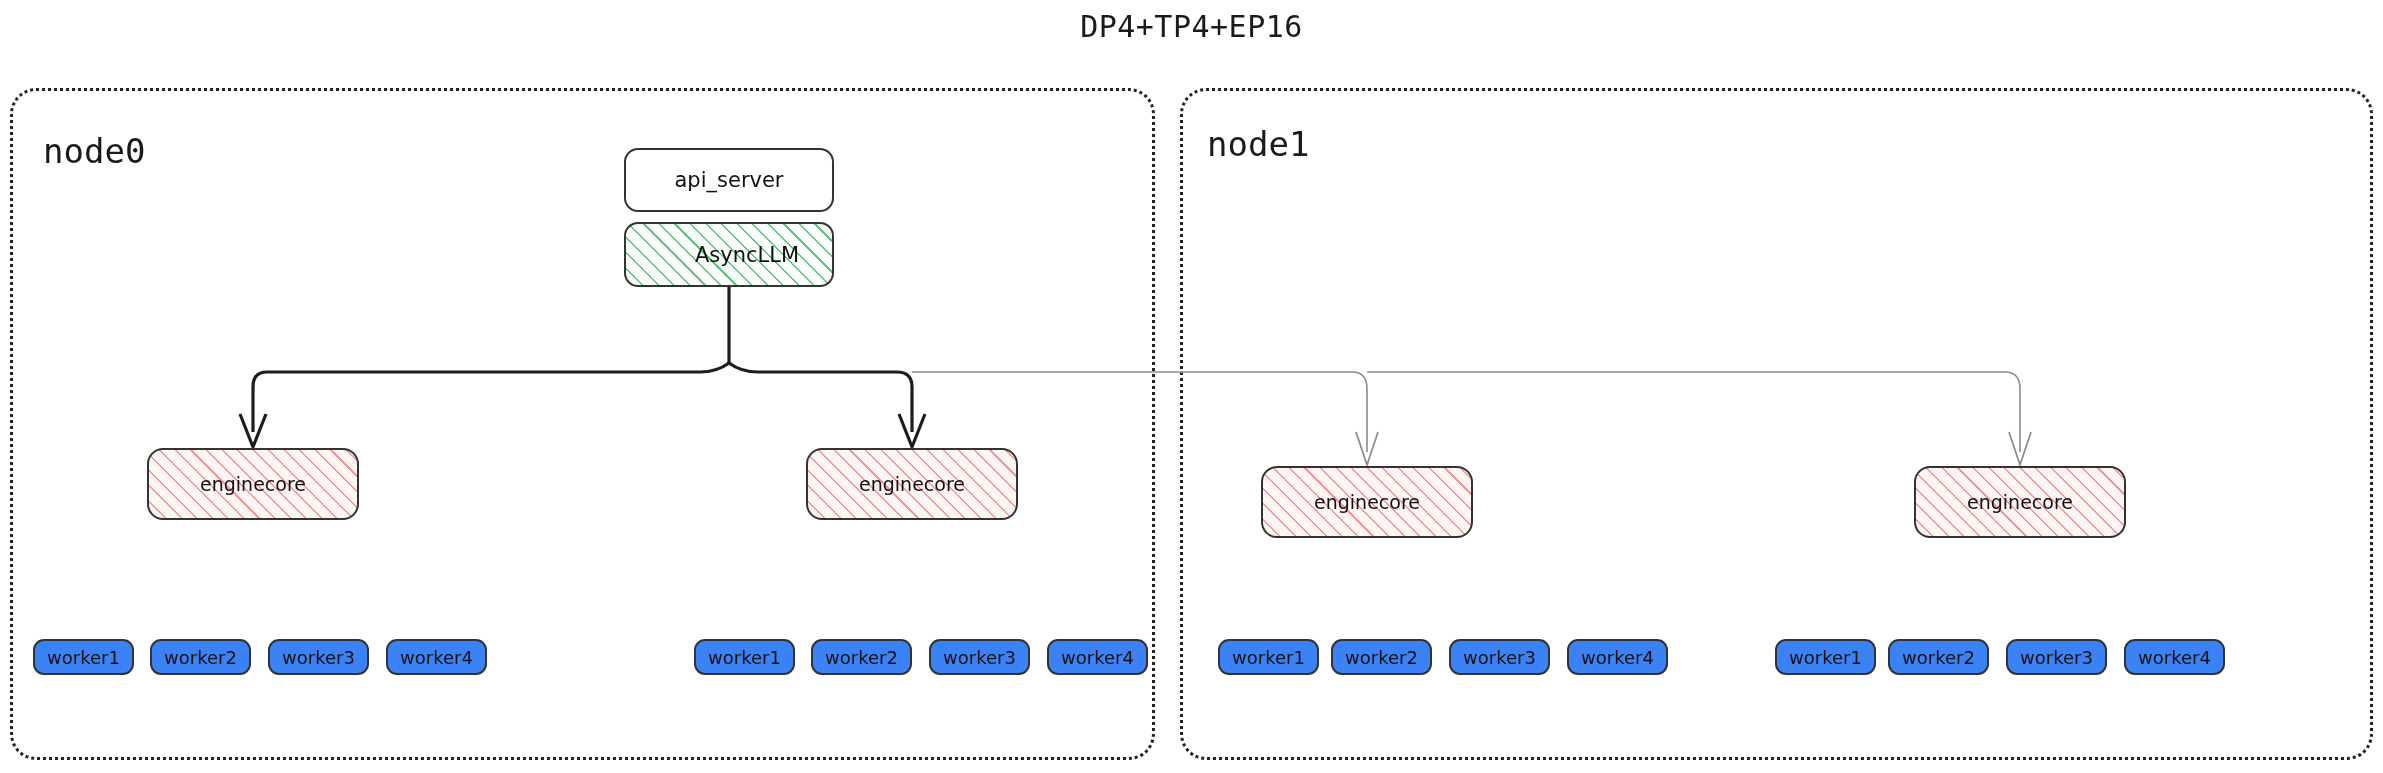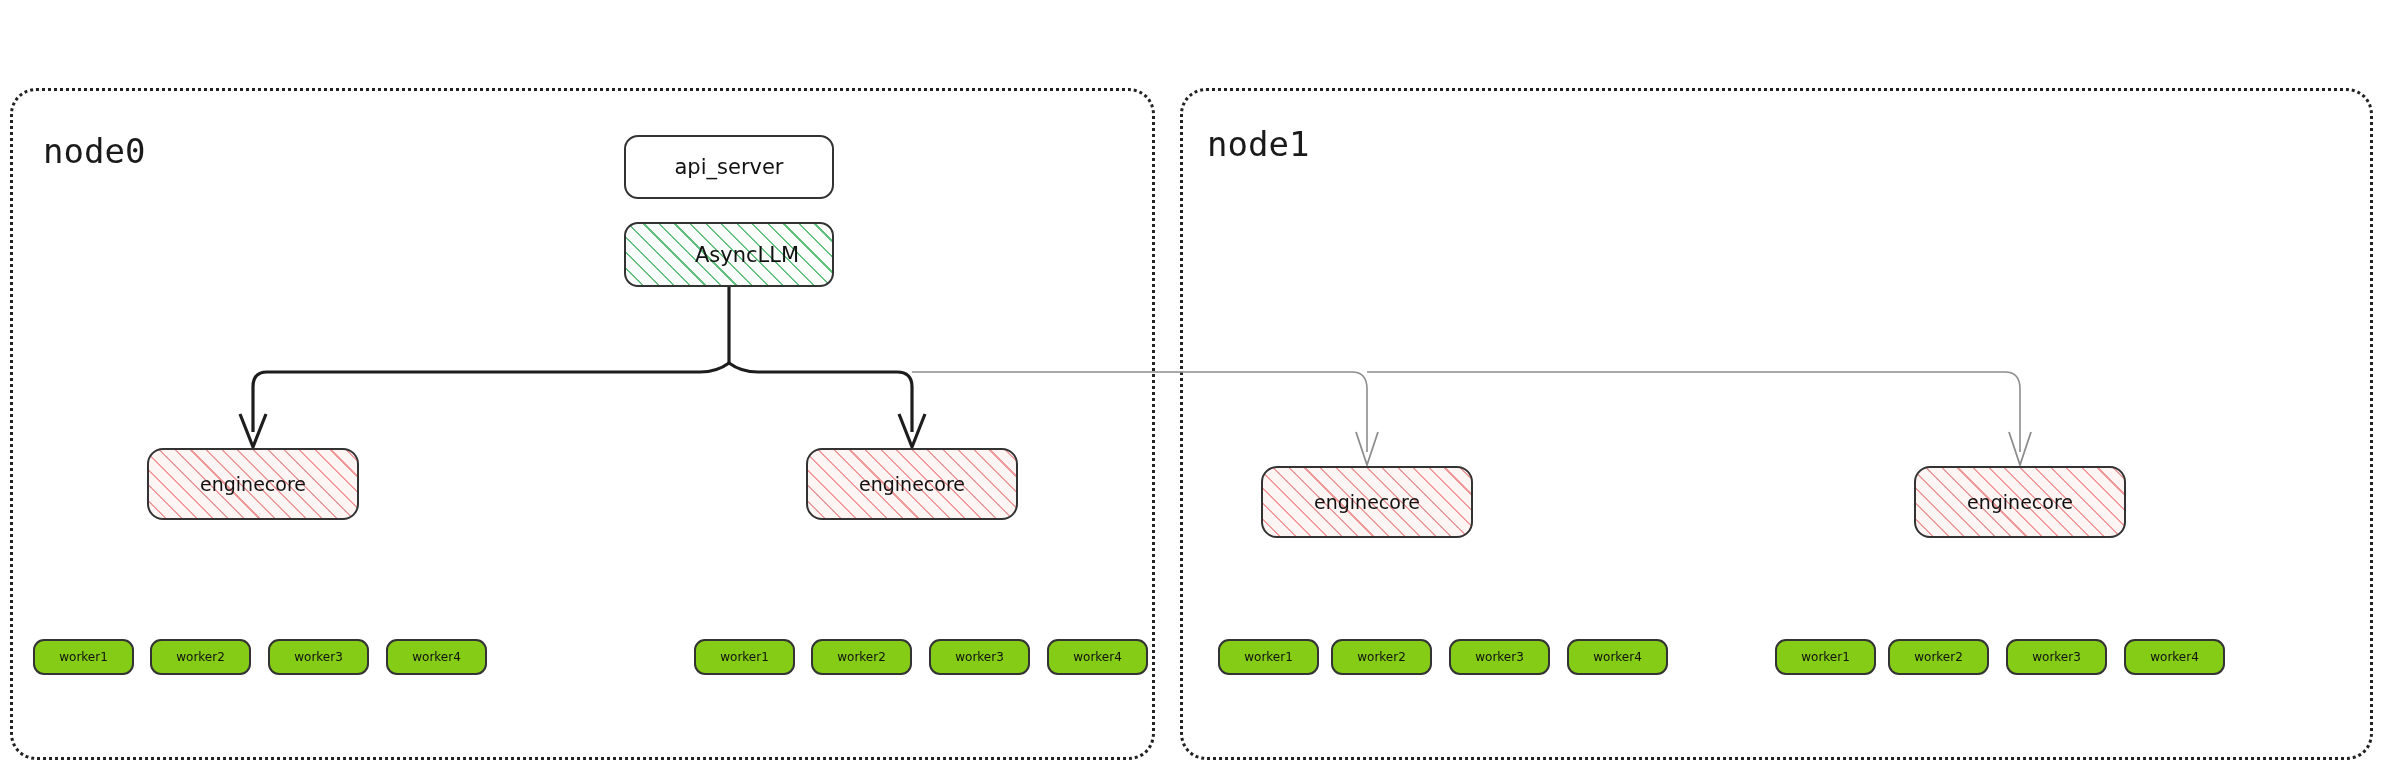--- a/index.html
+++ b/index.html
@@ -91,24 +91,24 @@
     background-image: repeating-linear-gradient(
         45deg,
         rgba(238, 150, 150, 0.95) 0px,
         rgba(238, 150, 150, 0.95) 1.5px,
         rgba(0, 0, 0, 0) 1.5px,
         rgba(0, 0, 0, 0) 11px);
   }
 
   
   .box-worker {
-    background: #84cc16;
+    background: #3b82f6;
     border-radius: 11px;
     border-width: 2.5px;
-    font-size: 12px;
+    font-size: 18px;
     height: 36px;
   }
 
   
   #wires {
     position: absolute;
     left: 0;
     top: 0;
     width: 2383px;
     height: 773px;
@@ -141,20 +141,21 @@
     stroke-width: 1.8;
     stroke-linecap: butt;
     stroke-linejoin: miter;
   }
 </style>
 </head>
 <body>
 
 <div id="stage">
 
+  <div class="diagram-title">DP4+TP4+EP16</div>
 
   <div class="node-container" style="left:10px; top:88px; width:1145px; height:672px;"></div>
   <div class="node-label" style="left:43px; top:131px;">node0</div>
 
   <div class="node-container" style="left:1180px; top:88px; width:1193px; height:672px;"></div>
   <div class="node-label" style="left:1207px; top:124px;">node1</div>
 
   <svg id="wires" viewBox="0 0 2383 773" preserveAspectRatio="none">
 
     <path class="wire-strong" d="M 729 287 L 729 363 "></path>
@@ -166,21 +167,21 @@
     <path class="wire-weak" d="M 912 372 L 1352 372 Q 1367 372 1367 389 L 1367 452"></path>
 
     <path class="wire-weak" d="M 1367 372 L 2005 372 Q 2020 372 2020 389 L 2020 452"></path>
 
     <path class="head-strong" d="M 240 414 L 253 447 L 266 414"></path>
     <path class="head-strong" d="M 899 414 L 912 447 L 925 414"></path>
     <path class="head-weak" d="M 1356 432 L 1367 465 L 1378 432"></path>
     <path class="head-weak" d="M 2009 432 L 2020 465 L 2031 432"></path>
   </svg>
 
-  <div class="box box-api" style="left:624px; top:135px; width:210px; height:64px;">api_server</div>
+  <div class="box box-api" style="left:624px; top:148px; width:210px; height:64px;">api_server</div>
   <div class="box box-async" style="left:624px; top:222px; width:210px; height:65px;padding-left:36px;">AsyncLLM</div>
 
   <div class="box box-core" style="left:147px; top:448px; width:212px; height:72px;">enginecore</div>
   <div class="box box-core" style="left:806px; top:448px; width:212px; height:72px;">enginecore</div>
 
   <div class="box box-worker" style="left:33px; top:639px; width:101px;">worker1</div>
   <div class="box box-worker" style="left:150px; top:639px; width:101px;">worker2</div>
   <div class="box box-worker" style="left:268px; top:639px; width:101px;">worker3</div>
   <div class="box box-worker" style="left:386px; top:639px; width:101px;">worker4</div>
 

